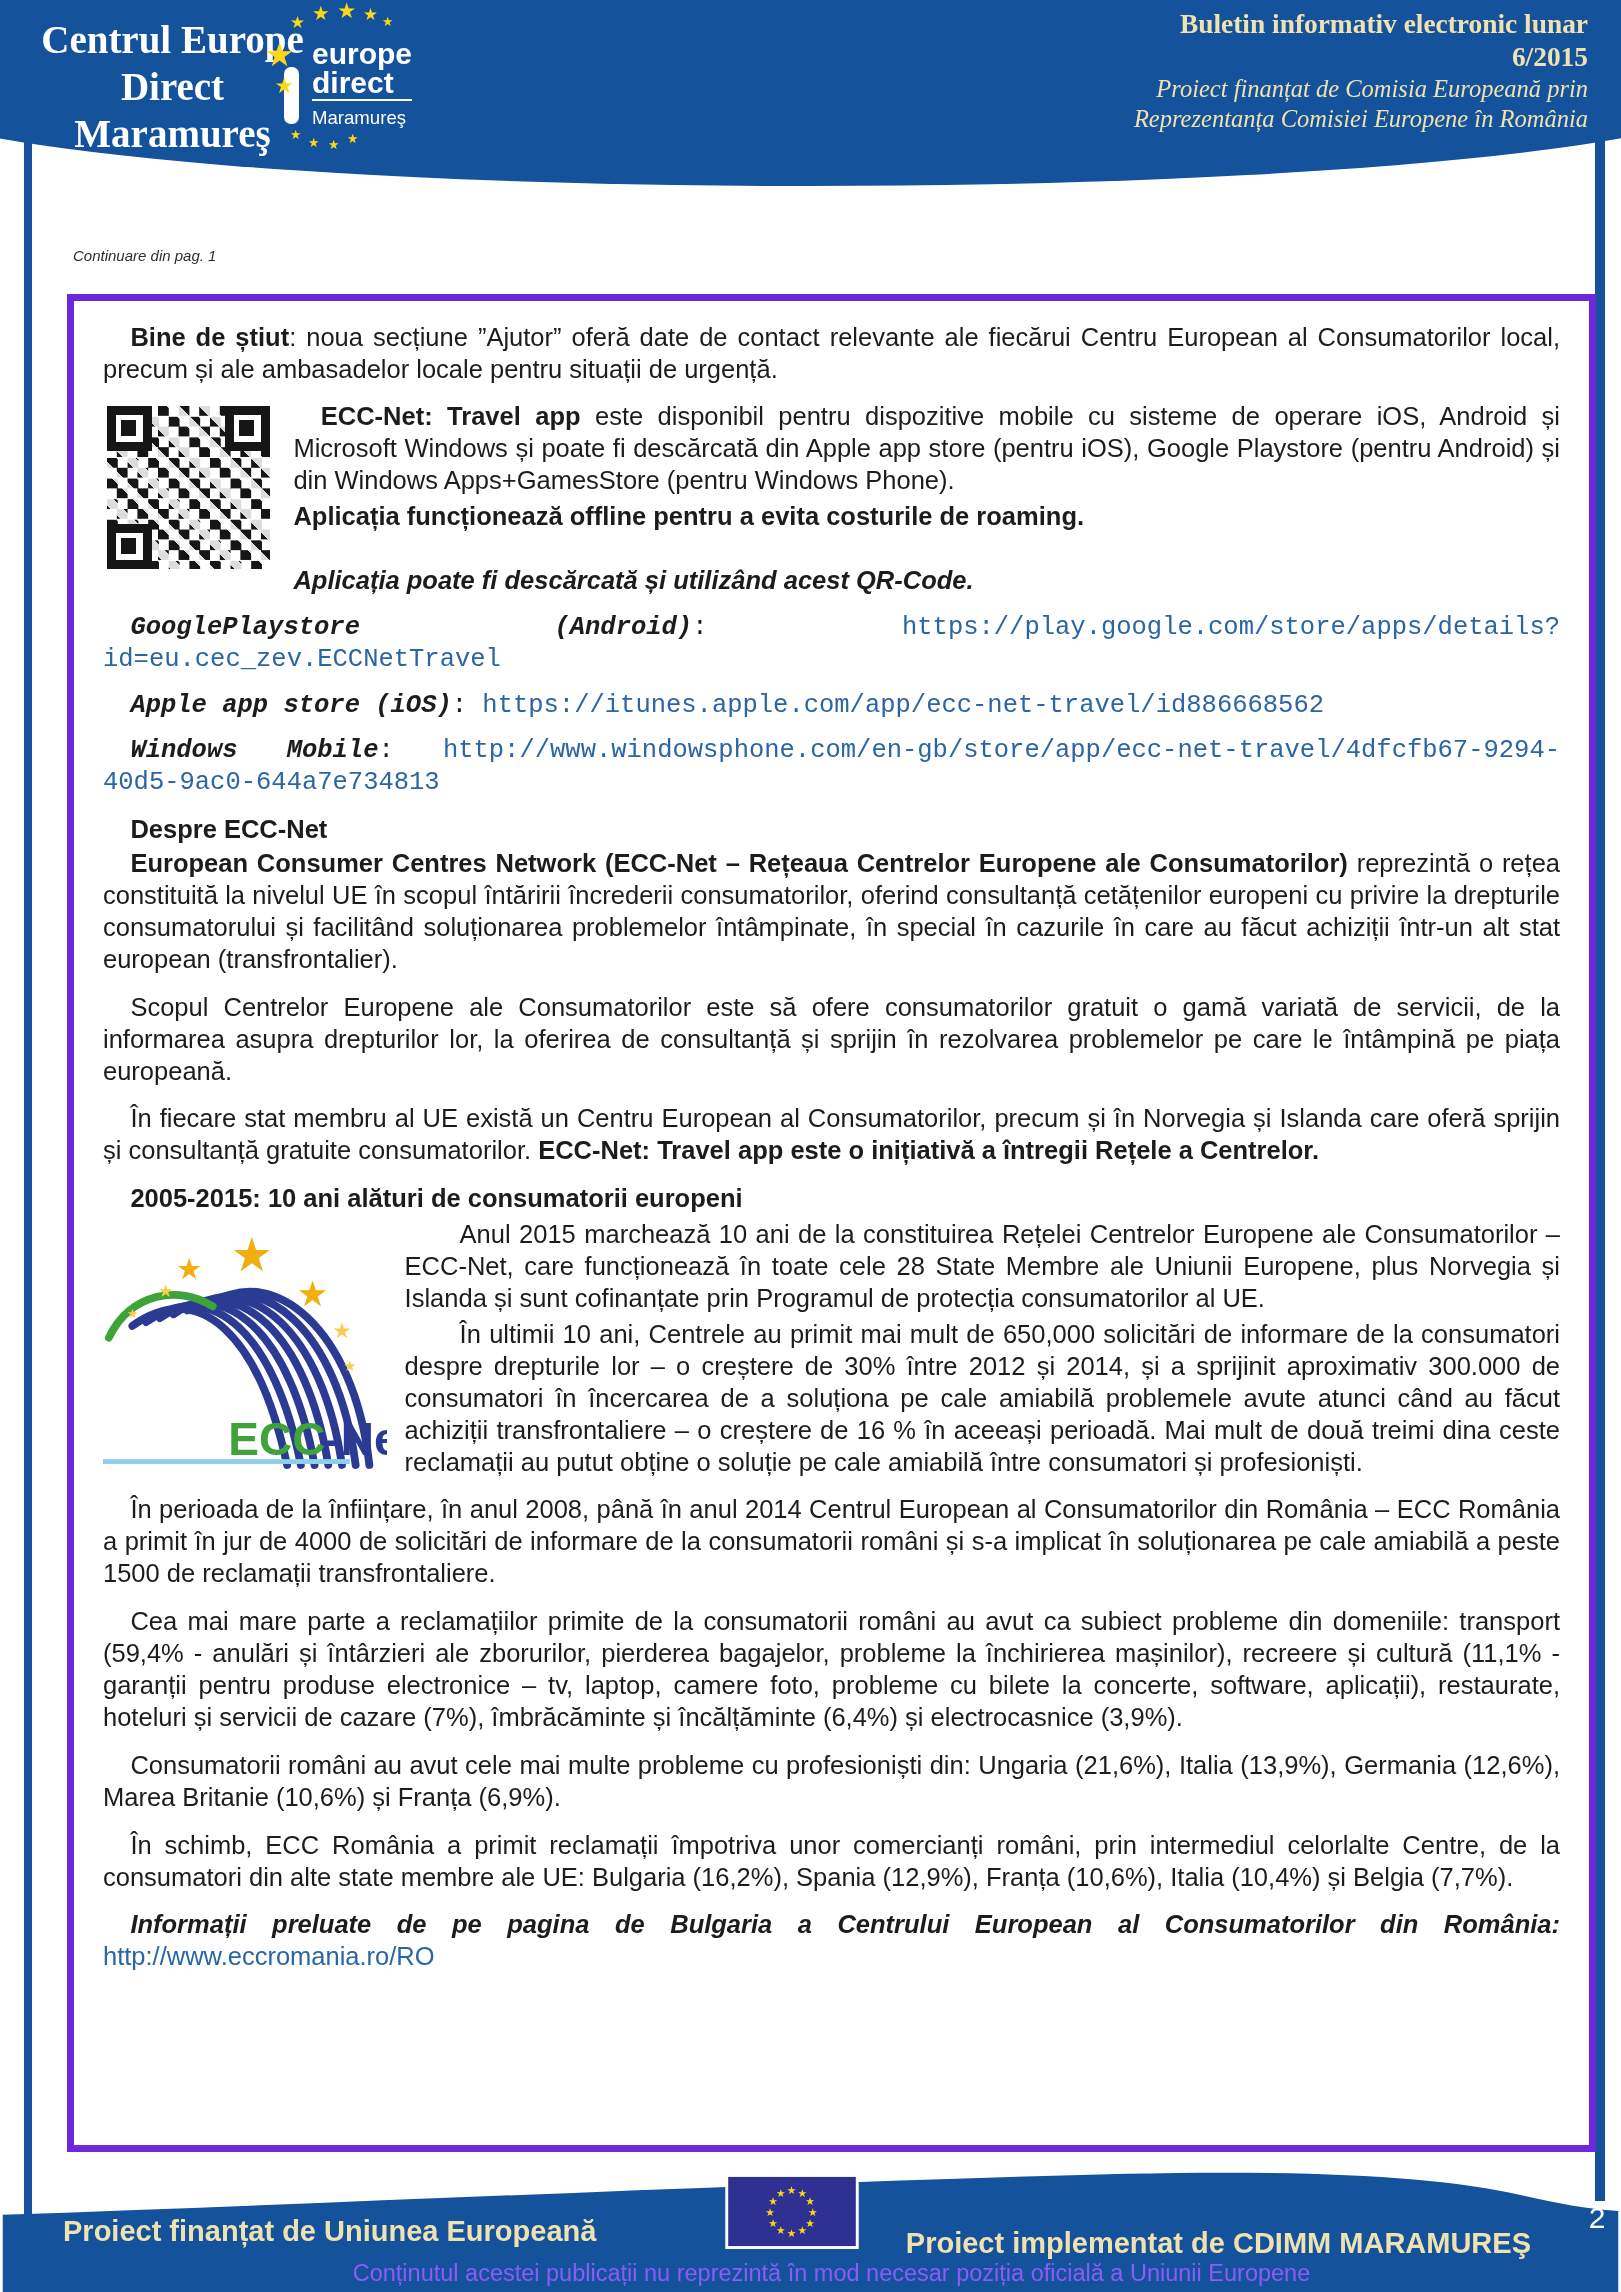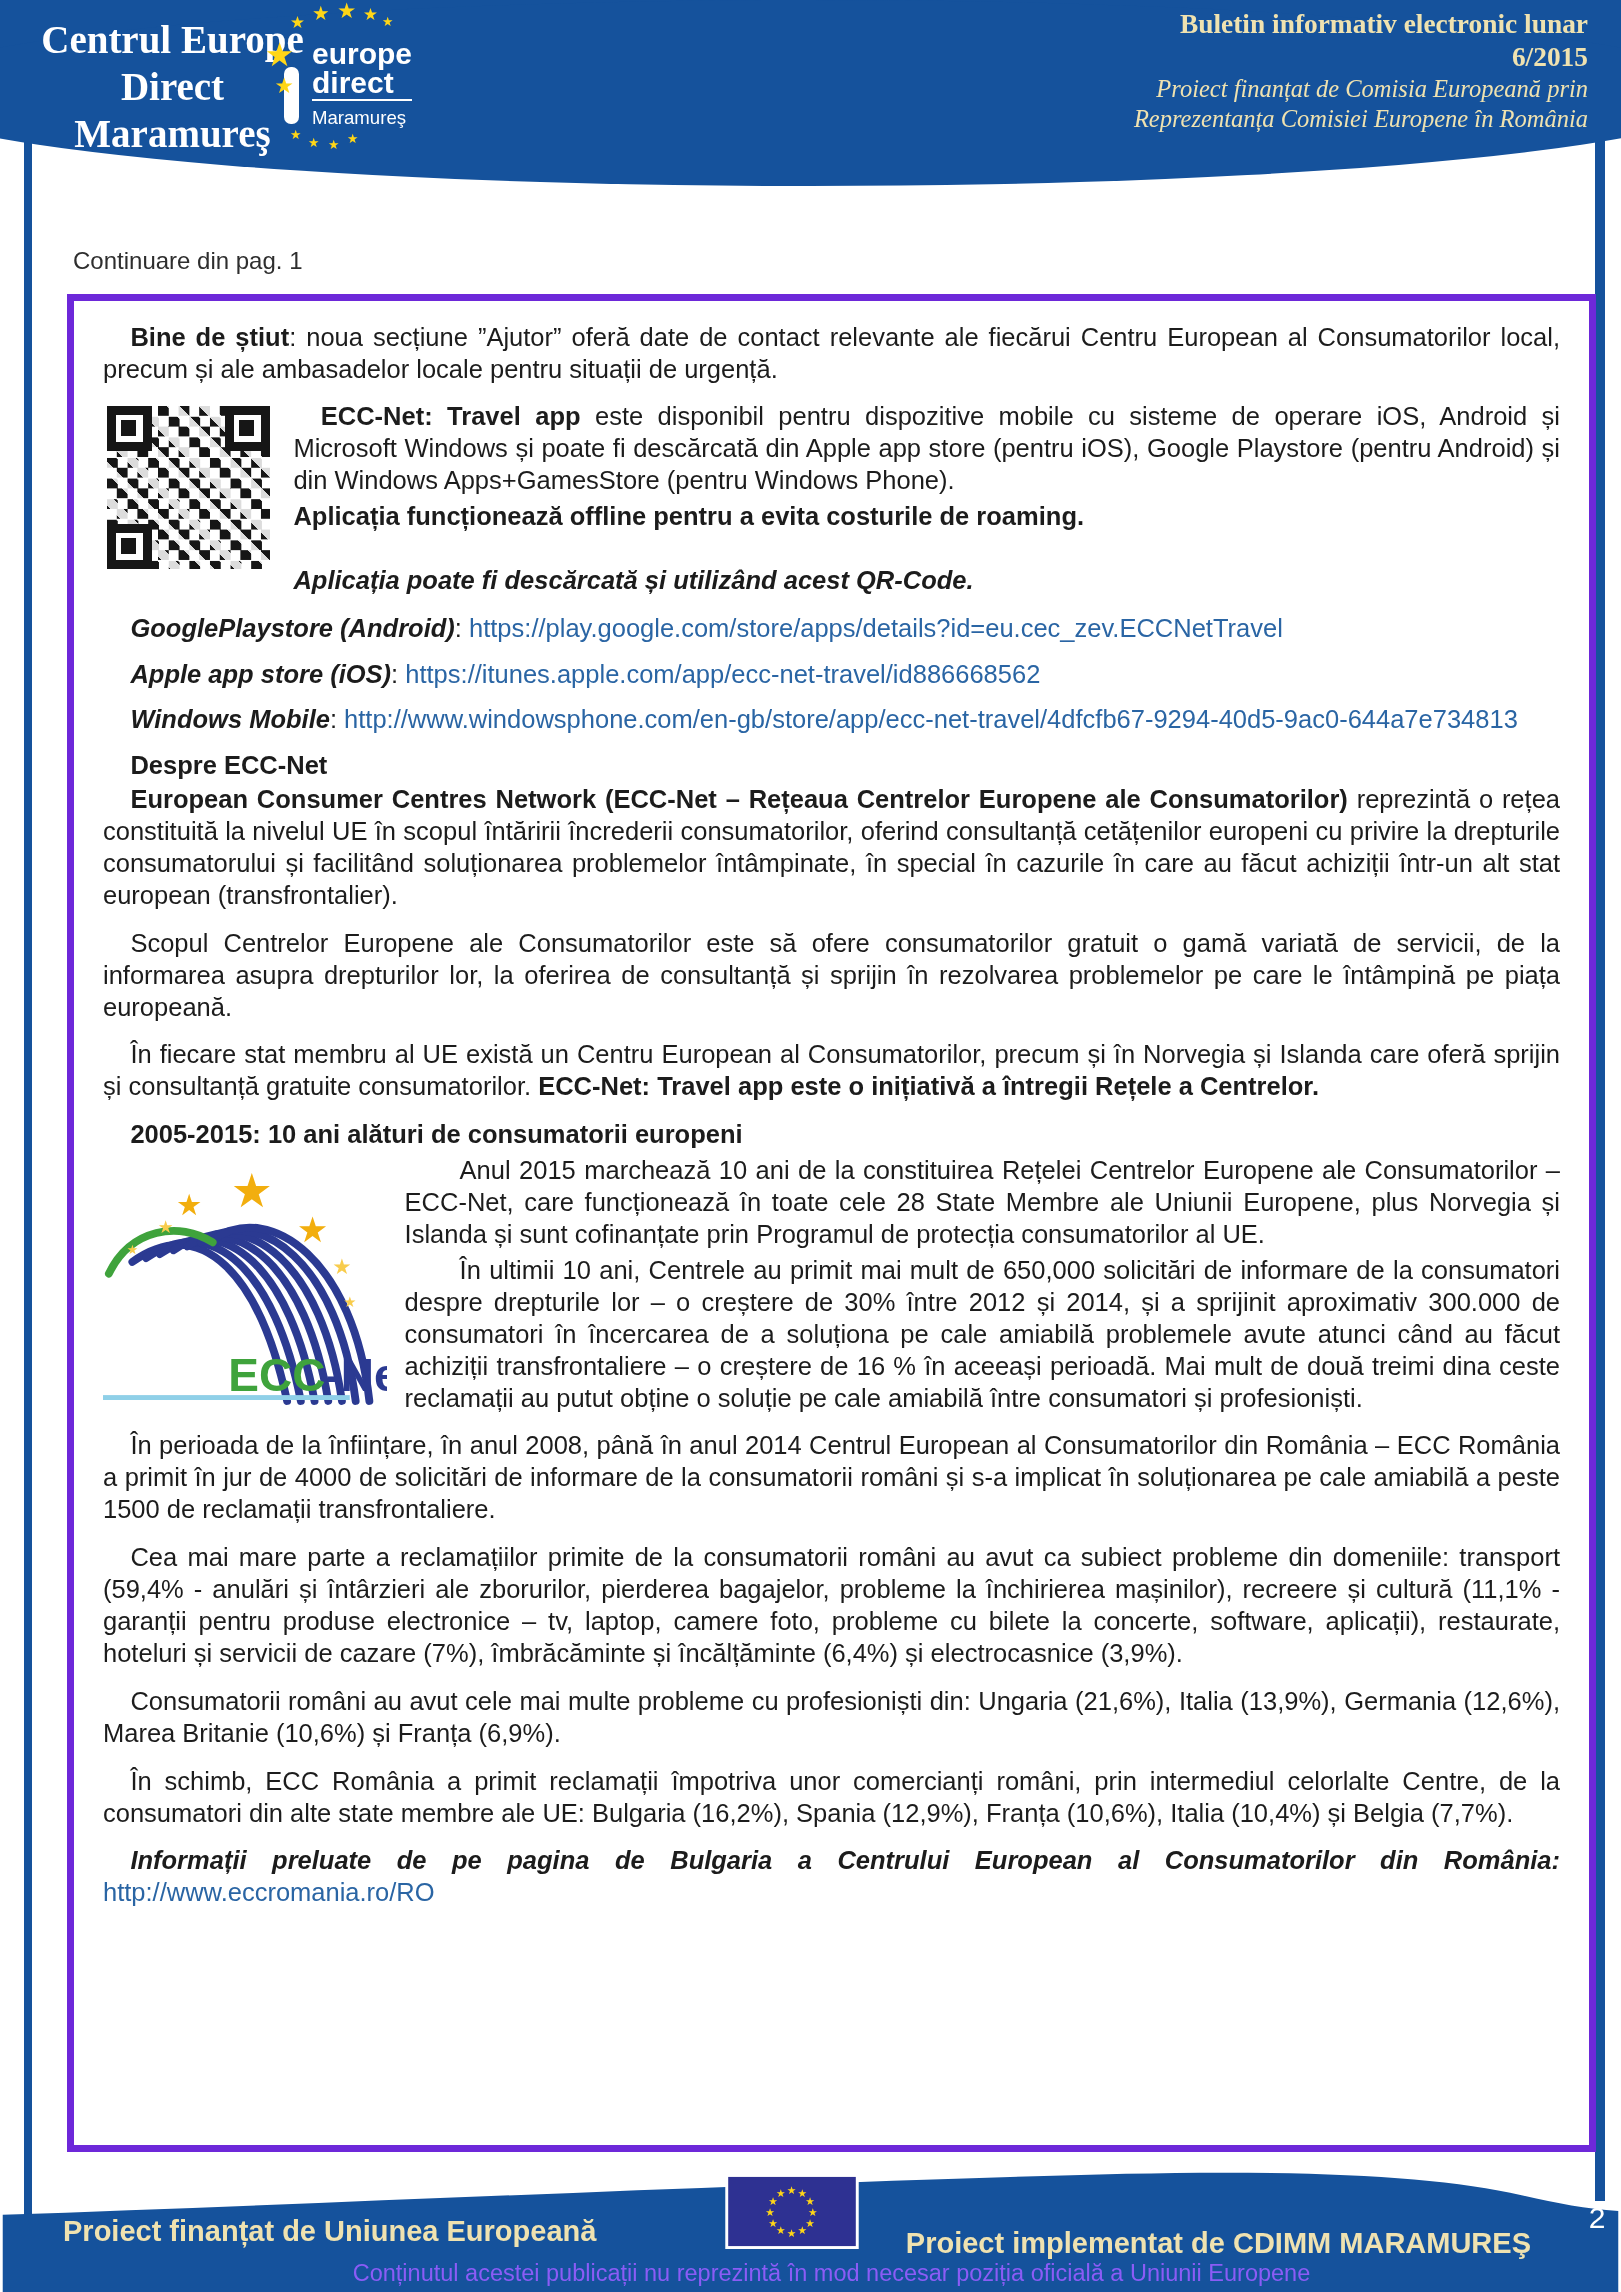--- a/index.html
+++ b/index.html
@@ -21,33 +21,33 @@
   .ed-star{position:absolute;color:#ffd617;z-index:4;}
   .header-right{position:absolute;right:33px;top:7.8px;z-index:3;text-align:right;color:#efe2b0;
                 font-family:"Liberation Serif",serif;}
   .hr-bold{font-weight:bold;font-size:27.4px;line-height:33px;}
   .hr-it{font-style:italic;font-size:24.5px;line-height:30px;}
 
   
   .left-stripe{position:absolute;left:23.5px;top:108px;width:8.8px;height:2117px;background:#15529c;z-index:1;}
   .right-stripe{position:absolute;left:1595px;top:108px;width:9.8px;height:2093px;background:#15529c;z-index:1;}
 
-  .continuation{position:absolute;left:73px;top:247px;z-index:2;font-size:24px;color:#2e2e2e;}
+  .continuation{position:absolute;left:73px;top:247px;z-index:2;font-style:italic;font-size:15px;color:#2e2e2e;}
 
   
   .content-box{position:absolute;left:67px;top:294px;width:1529px;height:1858px;box-sizing:border-box;
                background:#ffffff;border:7px solid #6d28d9;padding:19.6px 29px;overflow:hidden;z-index:2;
                font-size:25.5px;line-height:32px;text-align:justify;}
   .par{margin:0 0 15.7px;text-indent:27.4px;}
   .tight{margin-bottom:3.9px;}
   .heading{margin:9.8px 0 2px;font-weight:bold;text-indent:27.4px;}
   .b{font-weight:bold;}
   .bi{font-weight:bold;font-style:italic;margin-top:32px;}
   .link{color:#2a65a4;}
-  .link-row{margin:0 0 13.7px;text-indent:27.4px;}
+  .link-row{margin:0 0 13.7px;text-indent:27.4px;font-family:Liberation Mono, monospace;}
   .indent-deep{text-indent:55px;}
 
   
   .qr{position:relative;float:left;width:163px;height:163px;margin:5.9px 23.5px 5.9px 3.9px;
       background:
         repeating-linear-gradient(45deg, rgba(255,255,255,.85) 0 8.8px, rgba(255,255,255,0) 8.8px 22.5px),
         repeating-conic-gradient(#161616 0% 25%, #ffffff 0% 50%);
       background-size:auto,20.6px 20.6px;}
   .qr-finder{position:absolute;width:45px;height:45px;background:#ffffff;border:9.8px solid #161616;box-sizing:border-box;}
   .qr-finder::after{content:"";position:absolute;left:4.9px;top:4.9px;width:15.7px;height:15.7px;background:#161616;}

